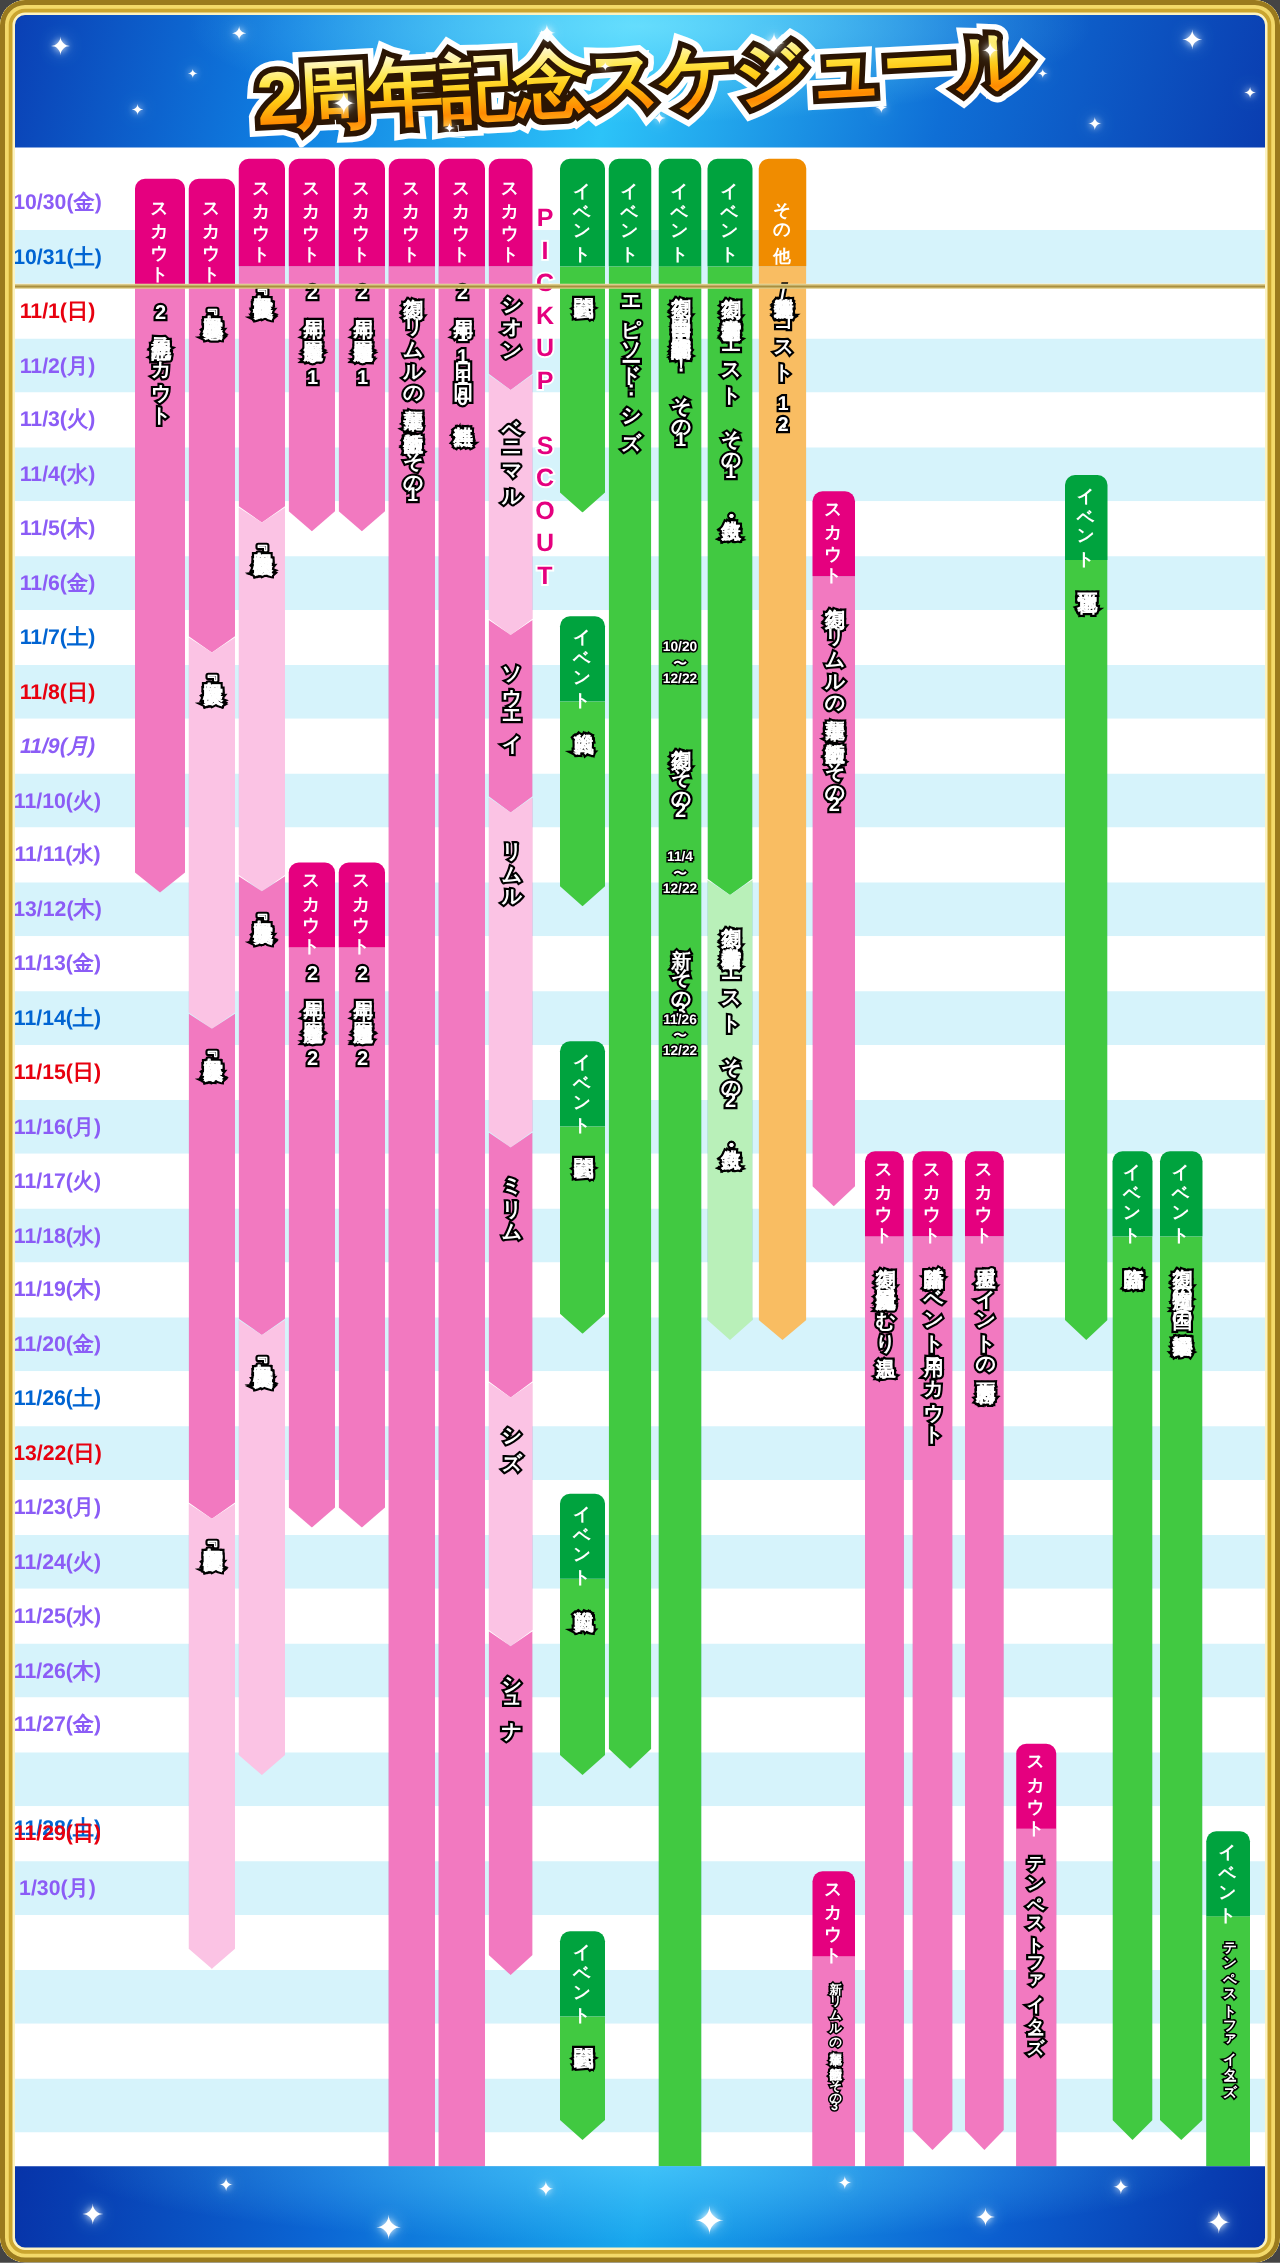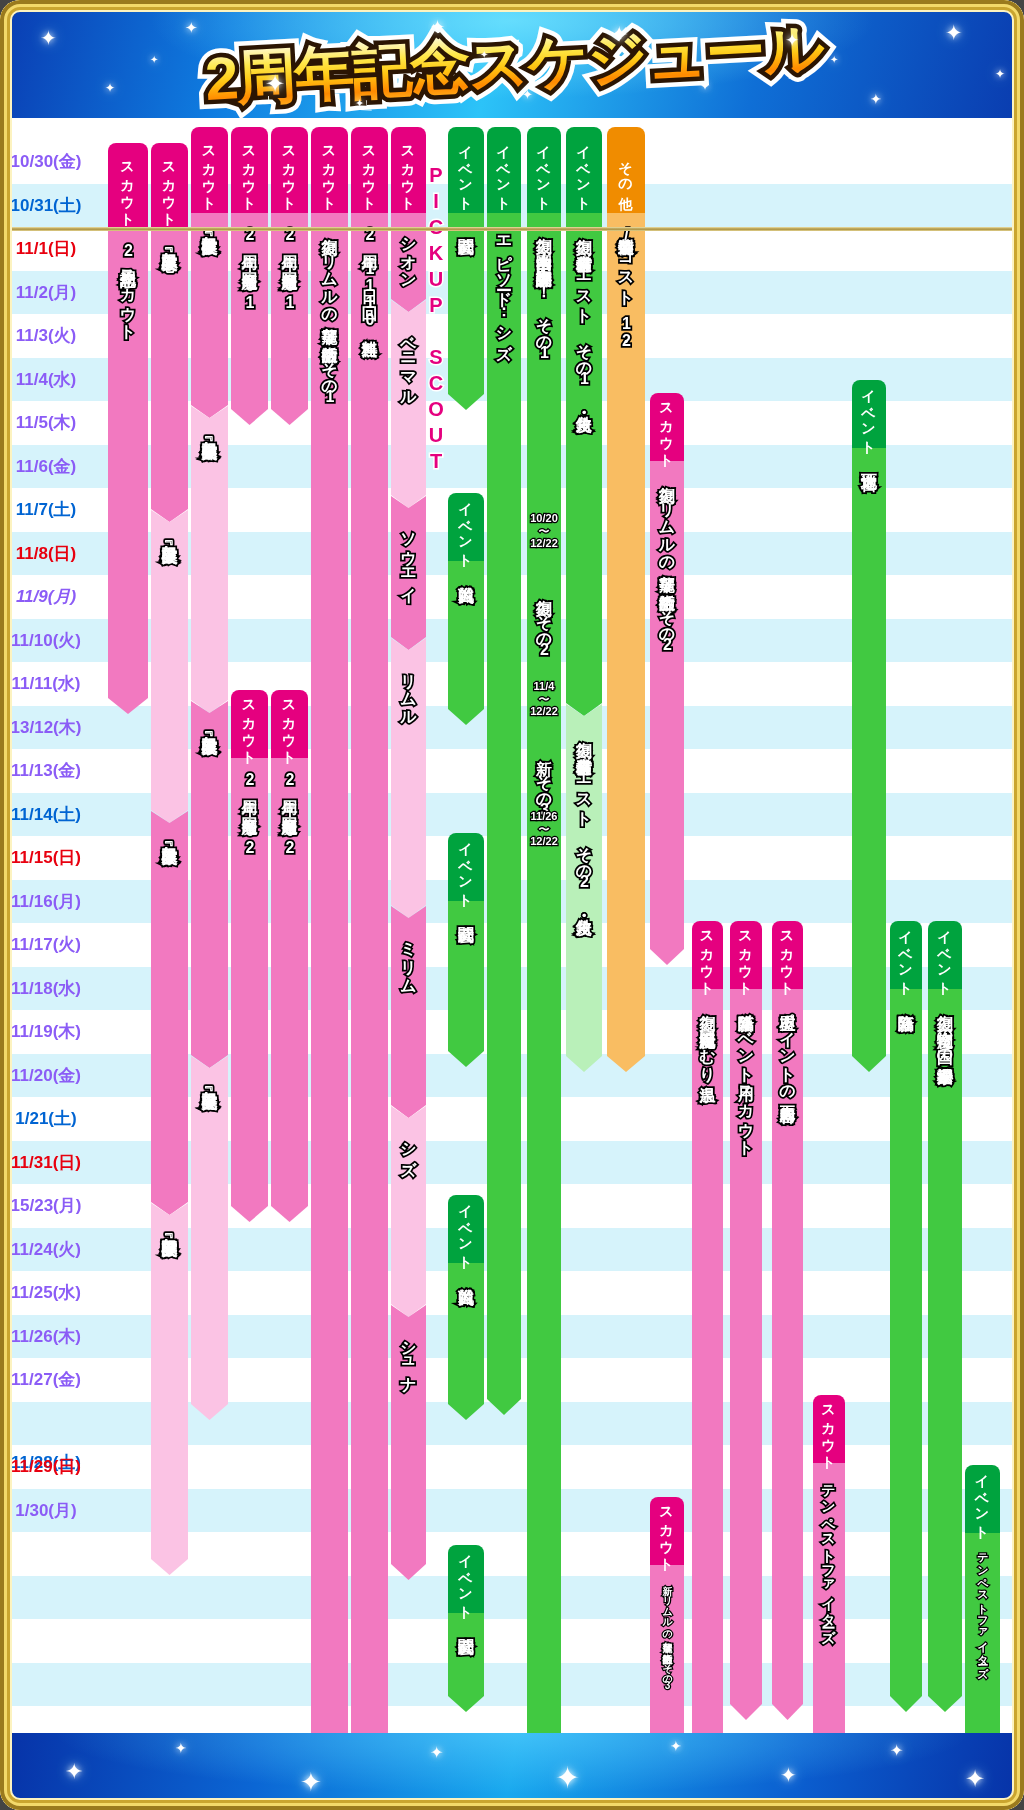--- a/index.html
+++ b/index.html
@@ -153,25 +153,25 @@
       <div class="day wd" style="top: 879.5px; line-height: 43.5px;">11/16(月)</div>
       <div class="row" style="top: 923px; height: 43.5px; background: rgb(255, 255, 255);"></div>
       <div class="day wd" style="top: 923px; line-height: 43.5px;">11/17(火)</div>
       <div class="row" style="top: 966.5px; height: 43.5px; background: rgb(214, 243, 251);"></div>
       <div class="day wd" style="top: 966.5px; line-height: 43.5px;">11/18(水)</div>
       <div class="row" style="top: 1010px; height: 43.5px; background: rgb(255, 255, 255);"></div>
       <div class="day wd" style="top: 1010px; line-height: 43.5px;">11/19(木)</div>
       <div class="row" style="top: 1053.5px; height: 43.5px; background: rgb(214, 243, 251);"></div>
       <div class="day wd" style="top: 1053.5px; line-height: 43.5px;">11/20(金)</div>
       <div class="row" style="top: 1097px; height: 43.5px; background: rgb(255, 255, 255);"></div>
-      <div class="day sa" style="top: 1097px; line-height: 43.5px;">1/21(土)</div>
+      <div class="day sa" style="top: 1097px; line-height: 43.5px;">11/26(土)</div>
       <div class="row" style="top: 1140.5px; height: 43.5px; background: rgb(214, 243, 251);"></div>
-      <div class="day su" style="top: 1140.5px; line-height: 43.5px;">11/31(日)</div>
+      <div class="day su" style="top: 1140.5px; line-height: 43.5px;">13/22(日)</div>
       <div class="row" style="top: 1184px; height: 43.5px; background: rgb(255, 255, 255);"></div>
-      <div class="day wd" style="top: 1184px; line-height: 43.5px;">15/23(月)</div>
+      <div class="day wd" style="top: 1184px; line-height: 43.5px;">11/23(月)</div>
       <div class="row" style="top: 1227.5px; height: 43.5px; background: rgb(214, 243, 251);"></div>
       <div class="day wd" style="top: 1227.5px; line-height: 43.5px;">11/24(火)</div>
       <div class="row" style="top: 1271px; height: 43.5px; background: rgb(255, 255, 255);"></div>
       <div class="day wd" style="top: 1271px; line-height: 43.5px;">11/25(水)</div>
       <div class="row" style="top: 1314.5px; height: 43.5px; background: rgb(214, 243, 251);"></div>
       <div class="day wd" style="top: 1314.5px; line-height: 43.5px;">11/26(木)</div>
       <div class="row" style="top: 1358px; height: 43.5px; background: rgb(255, 255, 255);"></div>
       <div class="day wd" style="top: 1358px; line-height: 43.5px;">11/27(金)</div>
       <div class="row" style="top: 1401.5px; height: 43.5px; background: rgb(214, 243, 251);"></div>
       <div class="day sa" style="top: 1401.5px; line-height: 43.5px; margin-top: 39px;">11/28(土)</div>

